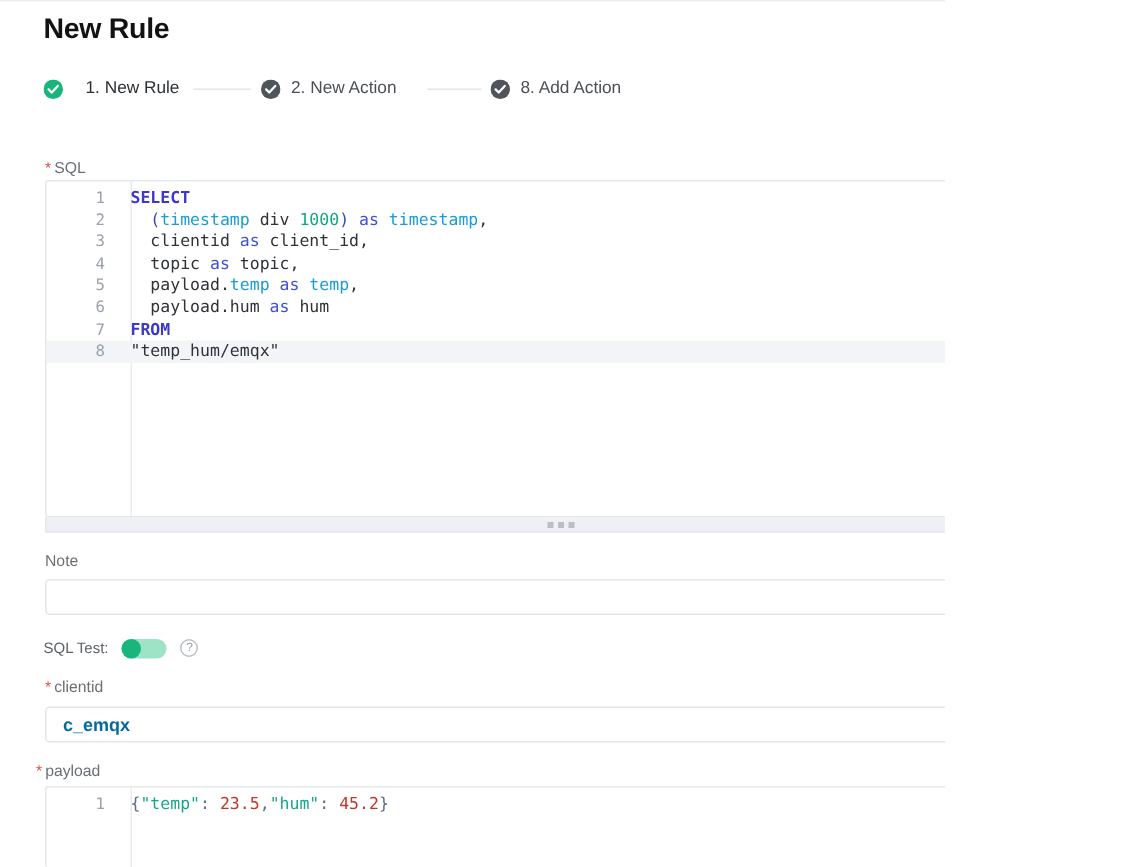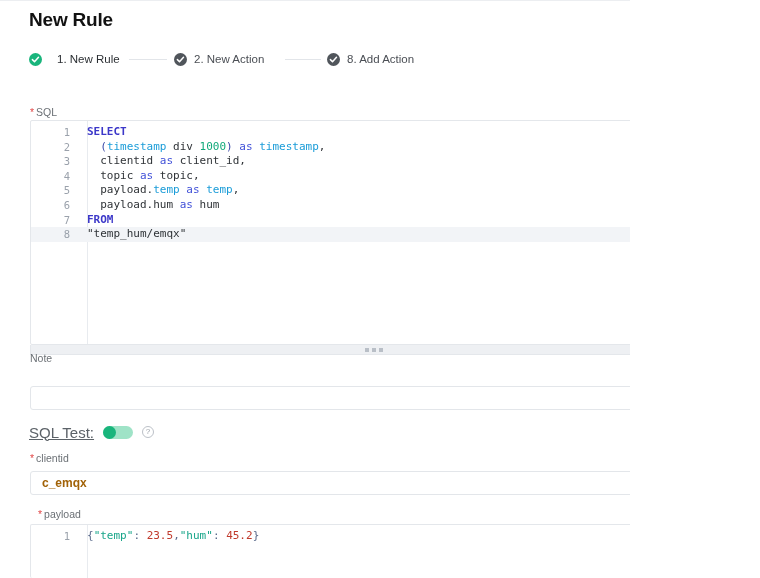--- a/index.html
+++ b/index.html
@@ -179,36 +179,35 @@
   .text-input::placeholder { color: #b6bbc2; }
 
   .input-note {
     left: 30px; top: 386px;
     width: 688px; height: 24px;
   }
   .input-clientid {
     left: 30px; top: 471px;
     width: 688px; height: 24px;
     font-weight: 600;
-    color: #a16207;
+    color: #0369a1;
   }
 
   
   .toggle-row {
     position: absolute;
     left: 29px; top: 423px;
     display: flex;
     align-items: center;
     gap: 9px;
     height: 18px;
   }
   .toggle-text {
-    font-size: 15px;
+    font-size: 10px;
     color: #5c6268;
-    text-decoration: underline;
   }
   .toggle {
     position: relative;
     width: 30px; height: 13px;
     border-radius: 7px;
     background: #9fe3c7;
     cursor: pointer;
     flex: 0 0 auto;
   }
   .toggle .knob {
@@ -348,39 +347,39 @@
         </div>
     </div>
   </div>
 
   <div class="resize-strip">
     <i></i>
     <i></i>
     <i></i>
   </div>
 
-  <div class="field-label" style="left:30px; top:352px;">
+  <div class="field-label" style="left:30px; top:368px;">
     <span>Note</span>
   </div>
   <input class="text-input input-note" type="text" value="" style="">
 
   <div class="toggle-row">
     <span class="toggle-text">SQL Test:</span>
     <span class="toggle">
       <span class="knob"></span>
     </span>
     <span class="help-ic">?</span>
   </div>
 
   <div class="field-label" style="left:30px; top:452px;">
     <span class="req-star">*</span><span>clientid</span>
   </div>
   <input class="text-input input-clientid" type="text" value="c_emqx" style="">
 
-  <div class="field-label" style="left:38px; top:508px;text-align:right;">
+  <div class="field-label" style="left:24px; top:508px;text-align:right;">
     <span class="req-star">*</span><span>payload</span>
   </div>
   <div class="editor editor-payload">
     <div class="code-area">
       <div class="gutter-rule"></div>
       <div id="payload-lines">
           <div class="code-line">
             <span class="ln">1</span>
             <span class="code-txt"><span class="jbrace">{</span><span class="jkey">"temp"</span><span class="jbrace">: </span><span class="jnum">23.5</span><span class="jbrace">,</span><span class="jkey">"hum"</span><span class="jbrace">: </span><span class="jnum">45.2</span><span class="jbrace">}</span></span>
           </div>

